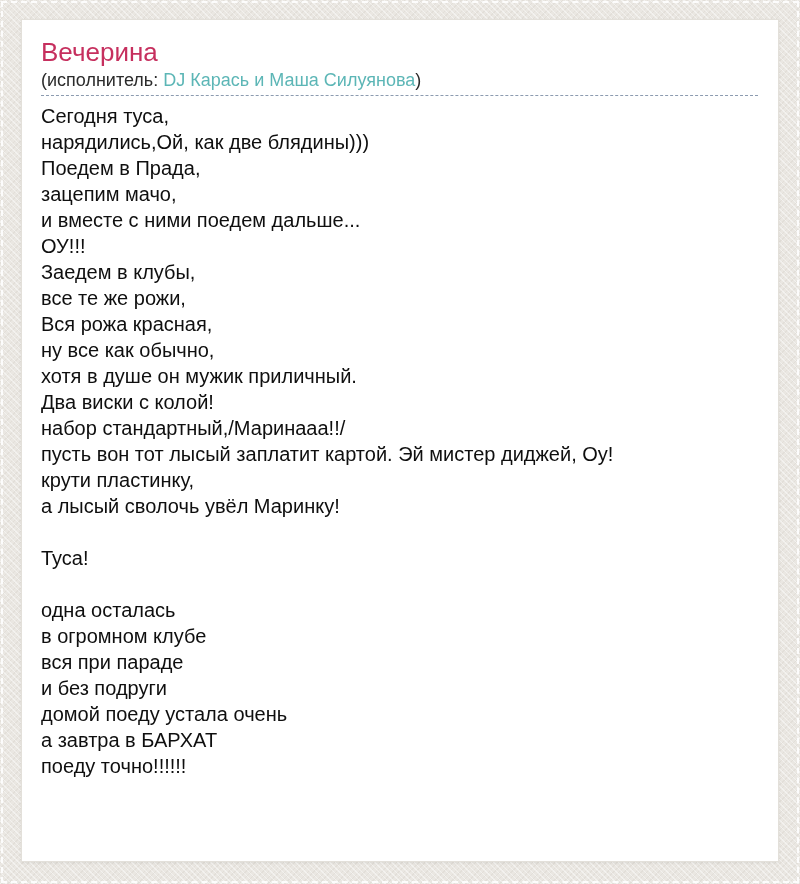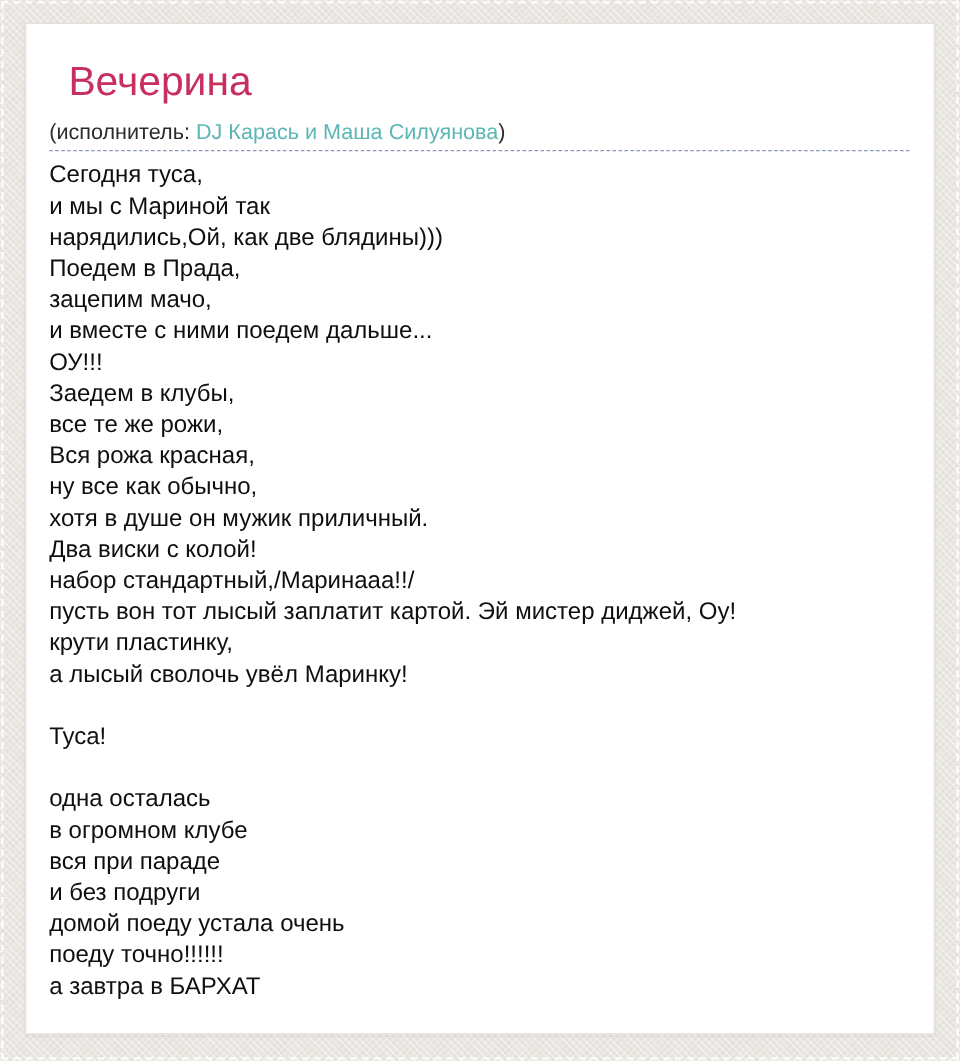--- a/index.html
+++ b/index.html
@@ -29,22 +29,22 @@
     top: 19px;
     width: 758px;
     height: 843px;
     box-sizing: border-box;
     background: #ffffff;
     border: 1px solid #e3e0da;
     box-shadow: 0 1px 3px rgba(0,0,0,0.07);
     padding: 16px 20px 0 19px;
   }
   .title {
-    margin: 16px;
-    font-size: 34px;
+    margin: 0;
+    font-size: 26px;
     font-weight: 400;
     line-height: 32px;
     color: #c62f5e;
   }
   .artist-line {
     margin-top: 2px;
     font-size: 18px;
     line-height: 20px;
     color: #2b2b2b;
     padding-bottom: 5px;
@@ -70,21 +70,20 @@
 </head>
 <body>
 
 <div class="perforated-edge"></div>
 
 <div class="card">
   <h1 class="title">Вечерина</h1>
   <div class="artist-line"><span>(исполнитель: </span><a class="artist-link">DJ Карась и Маша Силуянова</a><span>)</span></div>
   <div class="lyrics">
       <div class="lyric-line">Сегодня туса,</div>
-      <div class="lyric-line">и мы с Мариной так</div>
       <div class="lyric-line">нарядились,Ой, как две блядины)))</div>
       <div class="lyric-line">Поедем в Прада,</div>
       <div class="lyric-line">зацепим мачо,</div>
       <div class="lyric-line">и вместе с ними поедем дальше...</div>
       <div class="lyric-line">ОУ!!!</div>
       <div class="lyric-line">Заедем в клубы,</div>
       <div class="lyric-line">все те же рожи,</div>
       <div class="lyric-line">Вся рожа красная,</div>
       <div class="lyric-line">ну все как обычно,</div>
       <div class="lyric-line">хотя в душе он мужик приличный.</div>
@@ -94,16 +93,16 @@
       <div class="lyric-line">крути пластинку,</div>
       <div class="lyric-line">а лысый сволочь увёл Маринку!</div>
       <div class="lyric-line">&nbsp;</div>
       <div class="lyric-line">Туса!</div>
       <div class="lyric-line">&nbsp;</div>
       <div class="lyric-line">одна осталась</div>
       <div class="lyric-line">в огромном клубе</div>
       <div class="lyric-line">вся при параде</div>
       <div class="lyric-line">и без подруги</div>
       <div class="lyric-line">домой поеду устала очень</div>
+      <div class="lyric-line">а завтра в БАРХАТ</div>
       <div class="lyric-line">поеду точно!!!!!!</div>
-      <div class="lyric-line">а завтра в БАРХАТ</div>
     </div>
 </div>
 
 </body></html>

